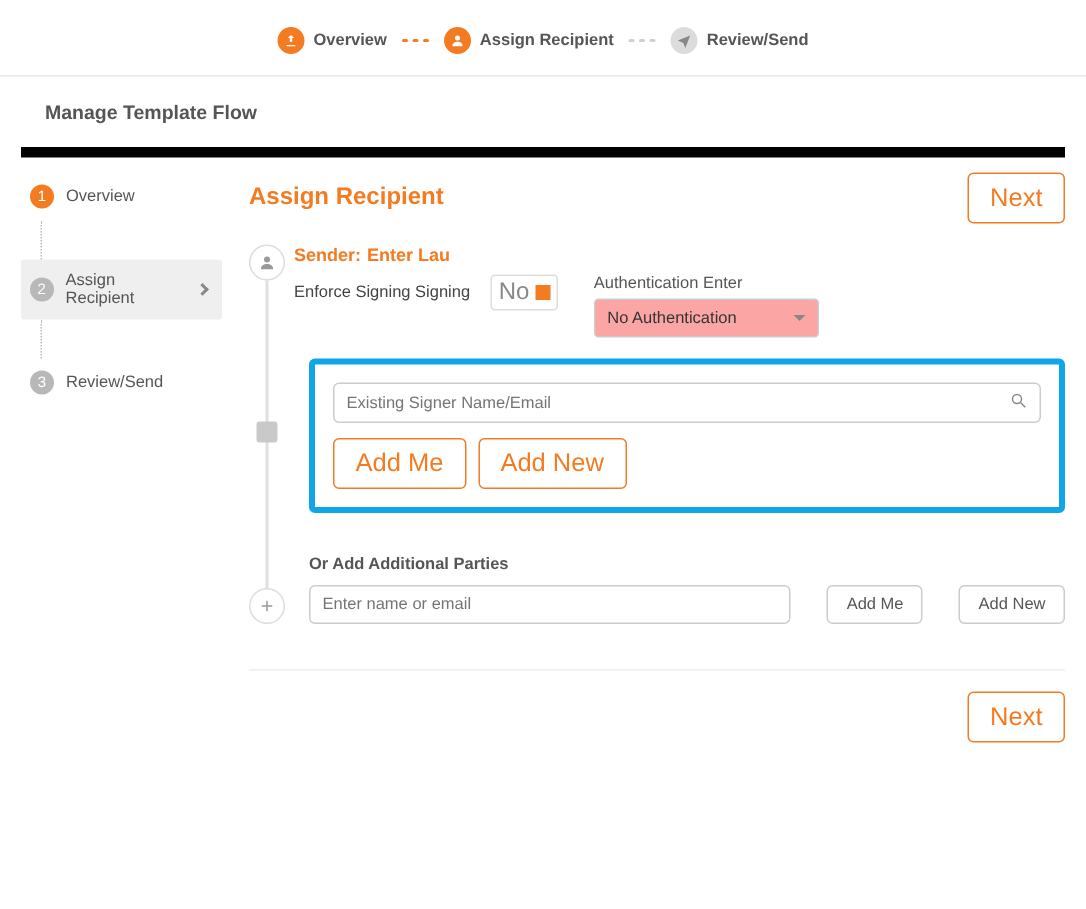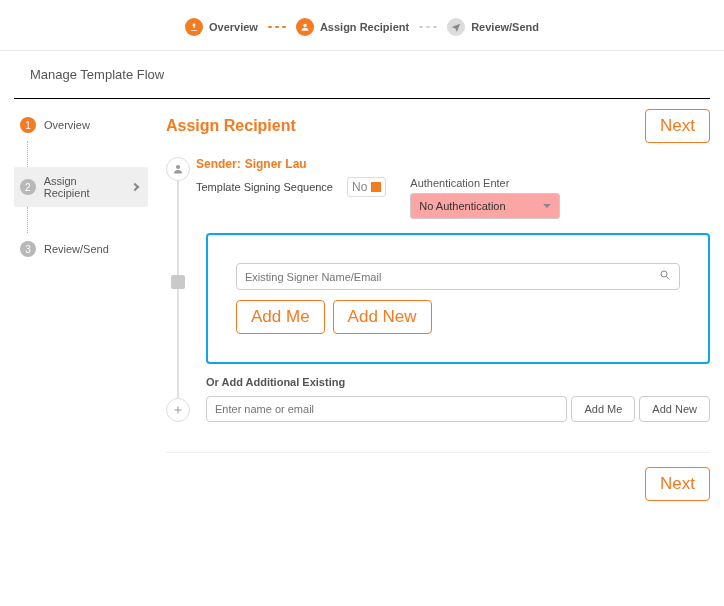--- a/index.html
+++ b/index.html
@@ -40,24 +40,24 @@
   }
   .dash-connector span {
     width: 4px; height: 2px; border-radius: 1px;
   }
   .dash-orange span { background: #f37b21; }
   .dash-gray span { background: #cfcfcf; }
 
   
   .page-title-row {
     padding: 16px;
-    border-bottom: 1px solid #000000;
+    border-bottom: 7px solid #000000;
     margin: 0 14px 10px;
     color: #555;
-    font-weight: 400;
+    font-weight: 700;
     font-size: 13px;
   }
 
   
   .body-row {
     display: flex;
     padding: 0 14px;
   }
   .sidebar {
     width: 134px;
@@ -160,45 +160,45 @@
     display: flex;
     gap: 24px;
     align-items: flex-start;
     margin-bottom: 14px;
     flex-wrap: wrap;
   }
   .enforce-row { display:flex; align-items:center; gap:14px; font-size:11px; color:#444; }
   .toggle-no {
     display: inline-flex; align-items:center; gap:4px;
     border:1px solid #ddd; border-radius:3px;
-    font-size:12px; padding: 2px 4px;
+    font-size:16px; padding: 2px 4px;
     color:#888;
   }
   .toggle-no .sq { width:10px; height:10px; background:#f37b21; }
 
   .auth-col { display:flex; flex-direction:column; gap:4px; font-size:11px; }
   .auth-label { color:#555; }
   .select {
     border:1px solid #ccc; border-radius:3px;
     padding: 6px 8px;
     font-size:11px;
     min-width: 150px;
     display:flex; justify-content:space-between; align-items:center;
     background:#fca5a5;
     cursor:pointer;
   }
   .select .caret {
     width:0;height:0;border-left:4px solid transparent;border-right:4px solid transparent;border-top:4px solid #888;
   }
 
   .signer-box {
-    border: 2px solid #0ea5e9;
+    border: 4px solid #0ea5e9;
     border-radius: 4px;
-    padding: 28px;
-    margin-bottom: 12px;
+    padding: 12px;
+    margin-bottom: 28px;
     margin-left: 10px;
   }
   .signer-search {
     width: 100%;
     display: flex;
     align-items: center;
     border:1px solid #ccc;
     border-radius:4px;
     padding: 5px 8px;
     gap:6px;
@@ -207,21 +207,21 @@
   .signer-search input {
     border:none; outline:none; flex:1; font-size:11px;
   }
   .signer-search .mag svg { width:12px; height:12px; stroke:#888; fill:none; }
   .btn-group { display:flex; gap:8px; }
 
   .add-parties-label {
     font-size:11px; color:#555; margin: 8px 0 8px 10px; font-weight:600;
   }
   .parties-row {
-    display:flex; gap:4px; align-items:center; margin-left:10px;
+    display:flex; gap:24px; align-items:center; margin-left:10px;
   }
   .text-input {
     border:1px solid #ccc; border-radius:4px;
     padding:6px 8px; font-size:11px;
     flex:1;
   }
   .btn-outline-gray {
     border:1px solid #ccc; background:#fff; color:#555;
     border-radius:4px; padding:6px 12px; font-size:11px; cursor:pointer;
   }
@@ -315,25 +315,25 @@
       <div class="tl-node mid"></div>
       <div class="tl-node bot">
         <svg viewBox="0 0 24 24">
             <path d="M11 5h2v6h6v2h-6v6h-2v-6H5v-2h6z"></path>
           </svg>
       </div>
 
       <div>
         <div class="sender-line">
           <span class="sender-label">Sender:</span>
-          <span class="sender-name">Signer Lau</span>
+          <span class="sender-name">Enter Lau</span>
         </div>
         <div class="form-row">
           <div class="enforce-row">
-            <span>Template Signing Sequence</span>
+            <span>Enforce Signing Signing</span>
             <span class="toggle-no">
               <span>No</span>
               <span class="sq"></span>
             </span>
           </div>
           <div class="auth-col">
             <span class="auth-label">Authentication Enter</span>
             <div class="select">
               <span>No Authentication</span>
               <span class="caret"></span>
@@ -350,21 +350,21 @@
                   <line x1="15" y1="15" x2="21" y2="21"></line>
                 </svg>
             </span>
           </div>
           <div class="btn-group">
             <button class="btn-outline-orange">Add Me</button>
             <button class="btn-outline-orange">Add New</button>
           </div>
         </div>
 
-        <div class="add-parties-label">Or Add Additional Existing</div>
+        <div class="add-parties-label">Or Add Additional Parties</div>
         <div class="parties-row">
           <input type="text" class="text-input" placeholder="Enter name or email" style="">
           <button class="btn-outline-gray">Add Me</button>
           <button class="btn-outline-gray">Add New</button>
         </div>
       </div>
     </div>
 
     <div class="divider"></div>
     <div class="footer-next">

